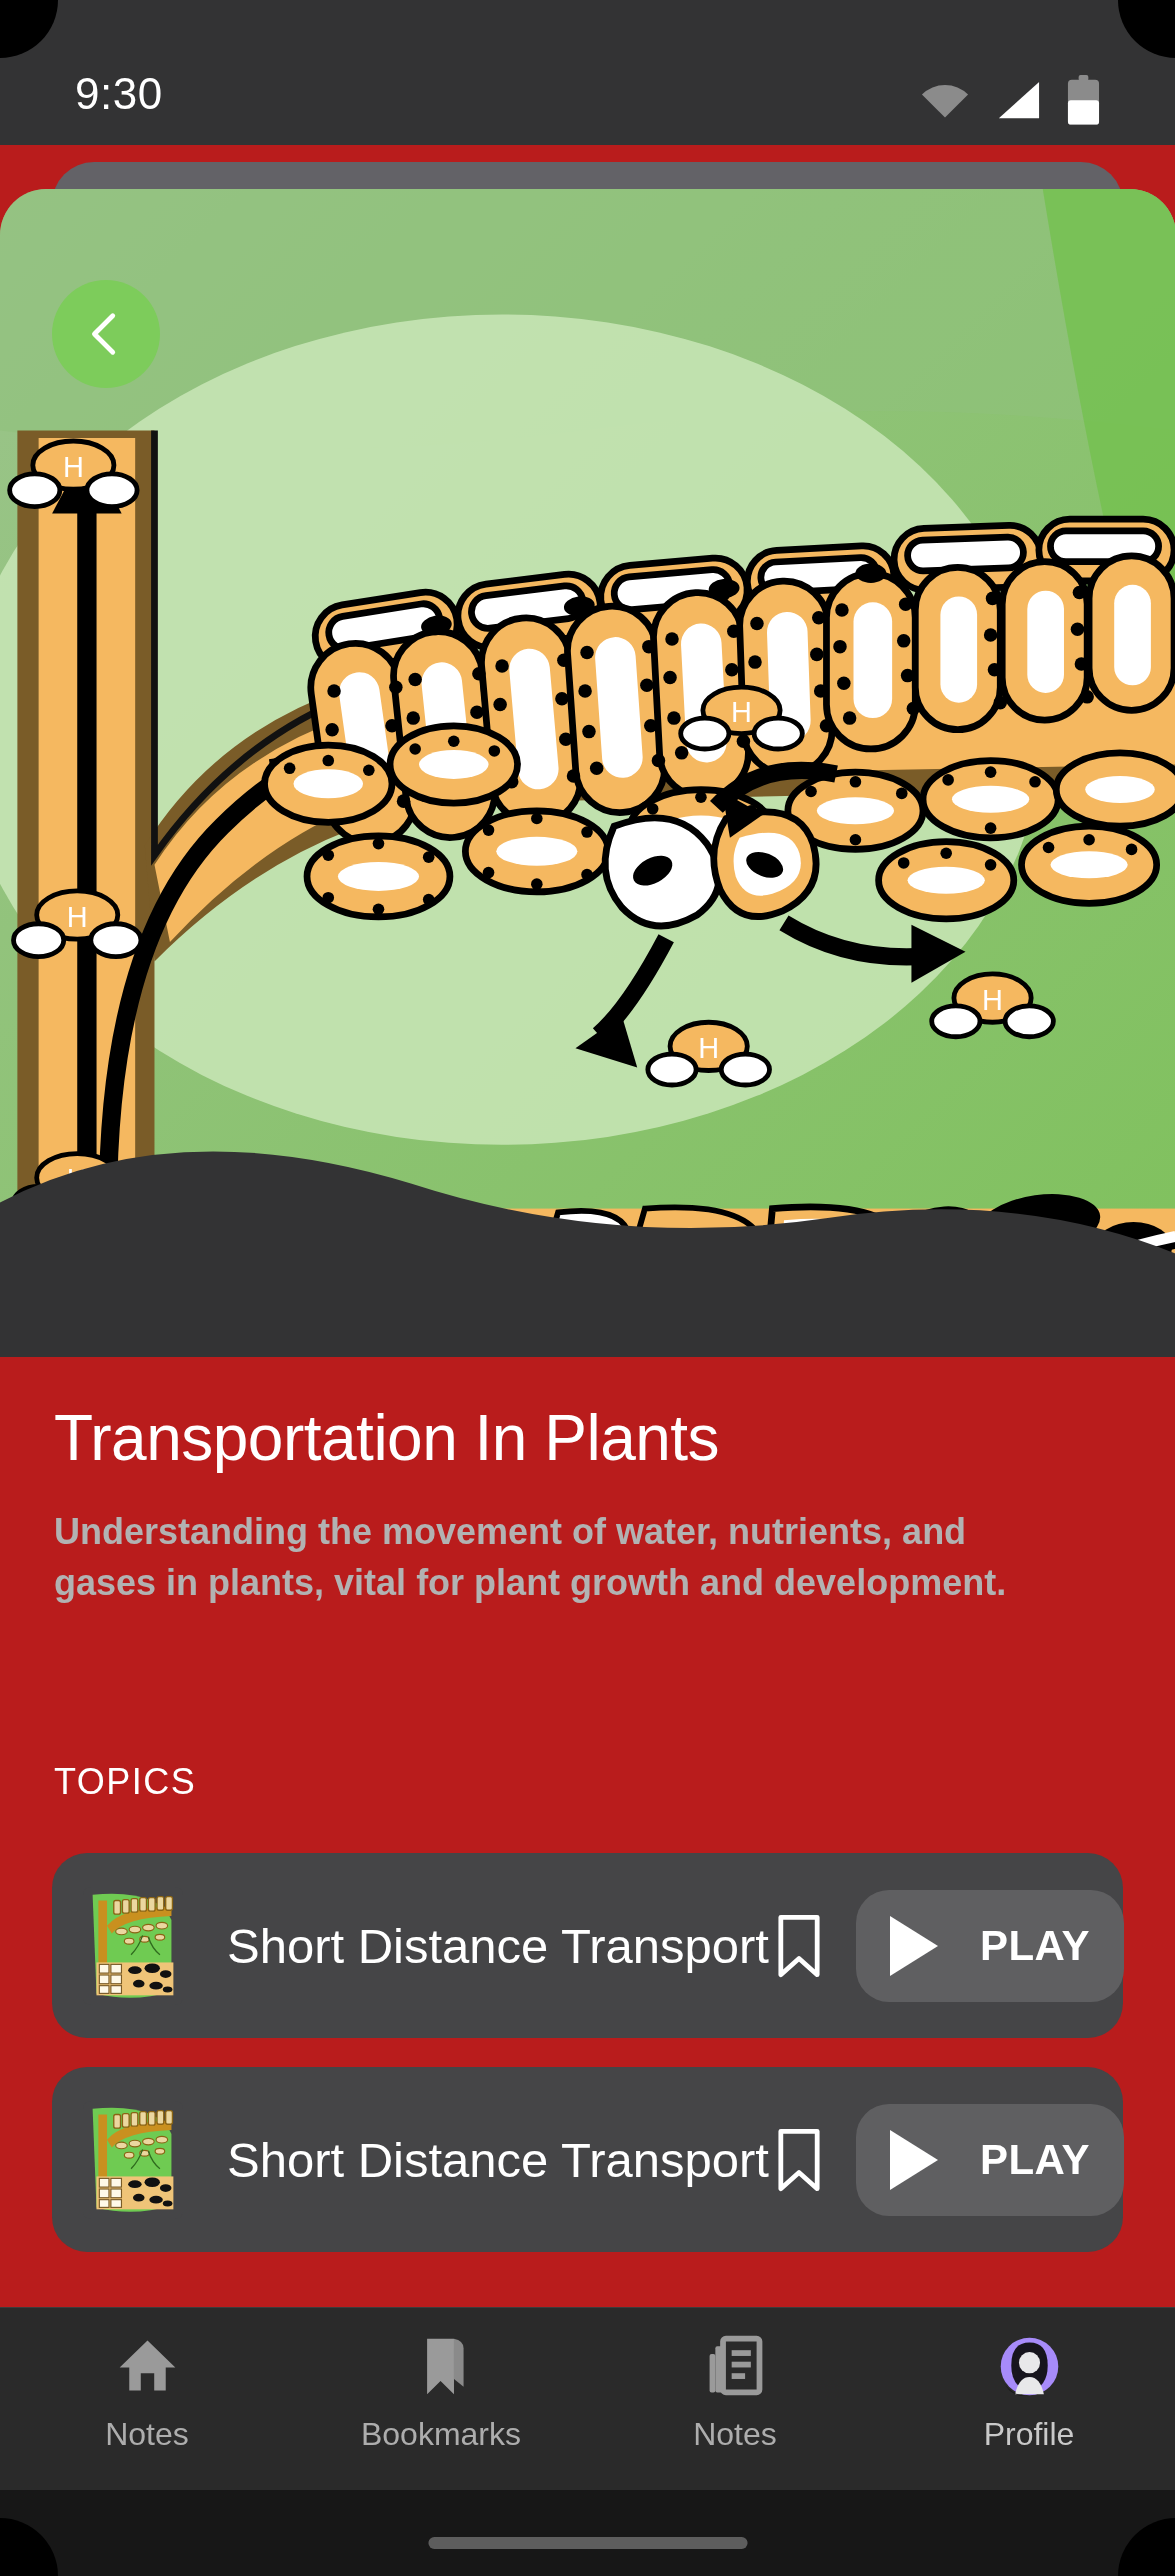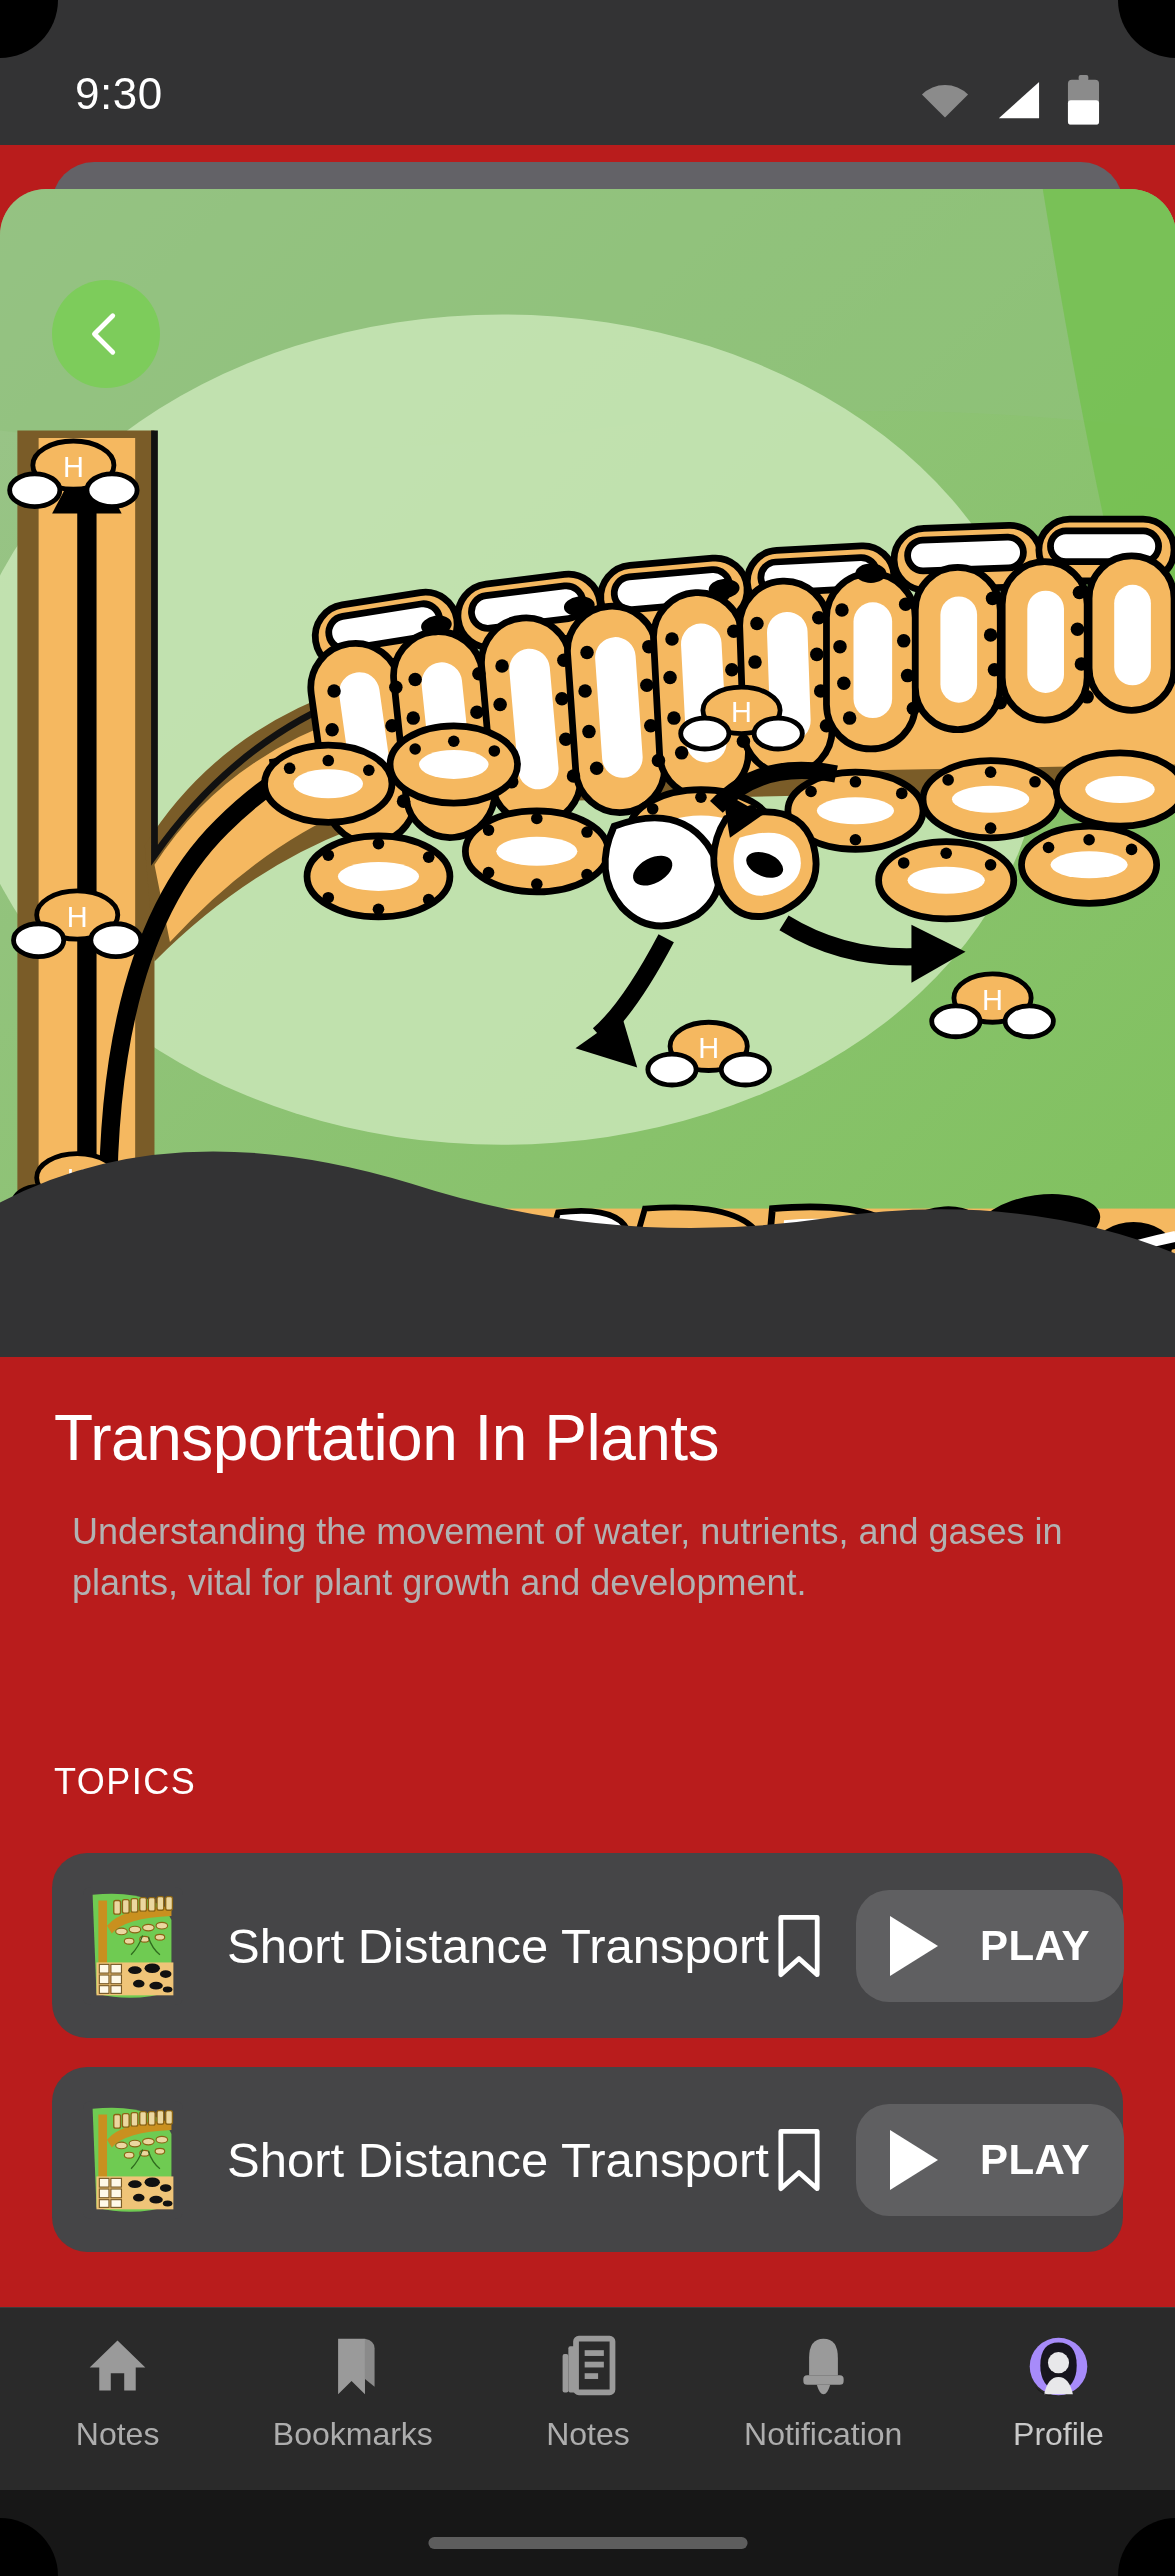--- a/index.html
+++ b/index.html
@@ -70,22 +70,22 @@
   #backbtn svg { width:52px; height:52px; }
 
   
   #textblock { position:absolute; left:0; top:1404px; width:1176px; z-index:20; }
   #page-title {
     margin:0 0 12px 54px; width:1062px;
     font-size:64px; font-weight:400; color:#fff;
     letter-spacing:-0.5px; line-height:1.08;
   }
   #page-desc {
-    margin:33px 0 0 72px; width:1023px;
-    font-size:36px; font-weight:400; color:#b2b2b2;
+    margin:33px 0 0 54px; width:1023px;
+    font-size:36px; font-weight:700; color:#b2b2b2;
     line-height:1.42;
   }
 
   
   #topics-label {
     position:absolute; left:54px; top:1761px; z-index:20;
     font-size:36px; font-weight:400; color:#fff; letter-spacing:1.5px;
   }
   #topic-list {
     position:absolute; left:52px; top:1853px;
@@ -746,30 +746,20 @@
           <g fill="#9a9a9a">
             <rect x="33" y="20" width="20" height="6"></rect>
               <rect x="33" y="32" width="20" height="6"></rect>
             <rect x="33" y="44" width="14" height="6"></rect>
           </g>
         </svg>
       </span>
       <span class="nav-label">Notes</span>
     </div>
 
-    <div class="nav-item">
-      <span class="nav-ico">
-        <svg width="71" height="71" viewBox="0 0 74 74">
-          <path d="M37 8 Q52 8 52 28 V46 H22 V28 Q22 8 37 8 Z" fill="#9a9a9a"></path>
-          <rect x="16" y="46" width="42" height="10" rx="4" fill="#9a9a9a"></rect>
-          <path d="M30 56 Q33 66 37 66 Q41 66 44 56 Z" fill="#9a9a9a"></path>
-        </svg>
-      </span>
-      <span class="nav-label">Notification</span>
-    </div>
 
     <div class="nav-item active">
       <span class="nav-ico">
         <svg width="71" height="71" viewBox="0 0 74 74">
           <circle cx="37" cy="37" r="30" fill="#A78BFA"></circle>
           <circle cx="26" cy="30" r="4" fill="#bba6ff"></circle>
           <circle cx="21" cy="44" r="3" fill="#bba6ff"></circle>
           <path d="M37 12 Q56 12 56 36 Q56 58 37 64 Q18 58 18 36 Q18 12 37 12 Z" fill="#0b0b0b" opacity=".92"></path>
           <circle cx="37" cy="33" r="11" fill="#e8e8ea"></circle>
           <path d="M22 66 Q26 48 37 48 Q48 48 52 66 Z" fill="#e8e8ea"></path>

